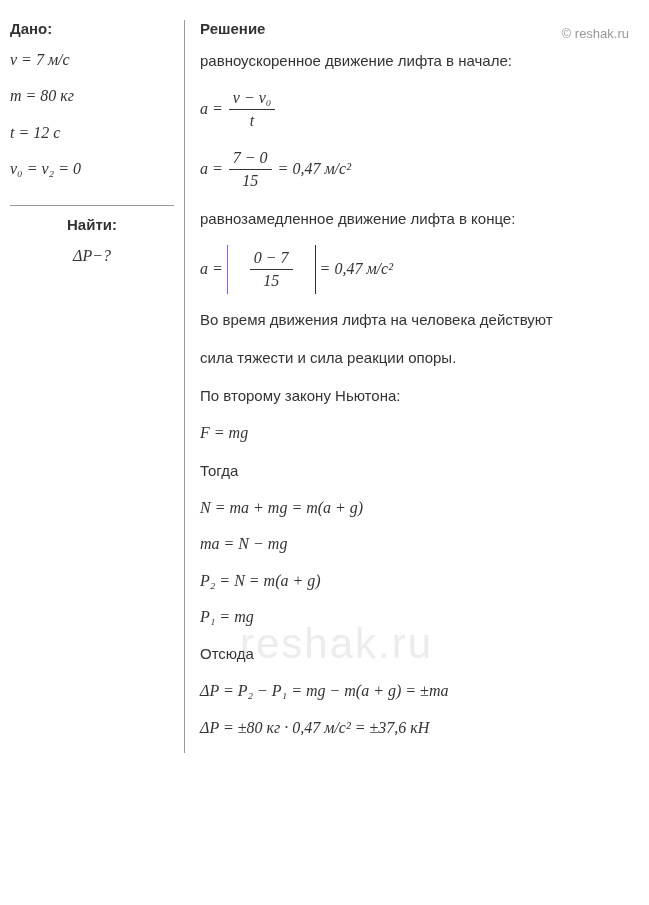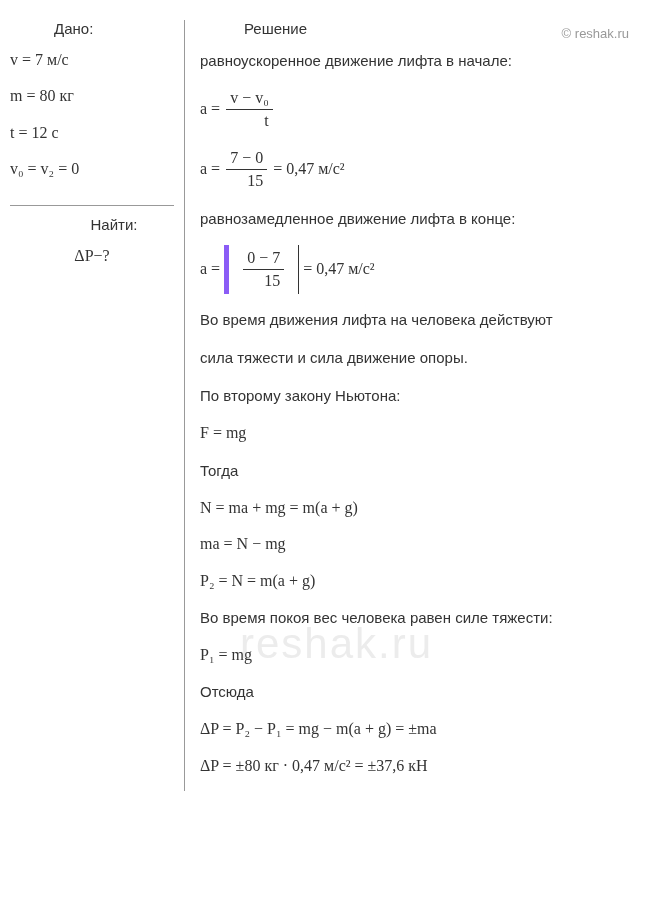--- a/index.html
+++ b/index.html
@@ -38,62 +38,62 @@
       flex-shrink: 0;
       padding-right: 10px;
       border-right: 1px solid #999;
     }
     .right-col {
       flex: 1;
       padding-left: 15px;
     }
     .section-title {
       margin-bottom: 12px;
-      font-weight: normal;
-      margin-left: 44px;
+      font-weight: bold;
     }
     .given-block {
       padding-bottom: 10px;
     }
     .find-block {
       border-top: 1px solid #999;
       padding-top: 10px;
       text-align: center;
     }
     .math-line {
       margin-bottom: 14px;
       line-height: 1.4;
       font-family: 'Cambria Math', 'Times New Roman', serif;
+      font-style: italic;
       font-size: 16px;
     }
     .text-line {
       margin-bottom: 14px;
       line-height: 1.6;
       font-family: 'Segoe UI', Arial, sans-serif;
     }
     .frac {
       display: inline-block;
       vertical-align: middle;
-      text-align: right;
+      text-align: center;
       margin: 0 2px;
     }
     .frac .num {
       display: block;
       border-bottom: 1px solid #333;
       padding: 0 4px;
     }
     .frac .den {
       display: block;
       padding: 0 4px;
     }
     .abs {
       display: inline-block;
-      border-left: 5px solid #8b5cf6;
+      border-left: 1px solid #8b5cf6;
       border-right: 1px solid #333;
-      padding: 2px 12px;
+      padding: 2px 20px;
       vertical-align: middle;
     }
   </style>
 </head>
 <body>
 
 <div class="watermark-top">© reshak.ru</div>
 <div class="watermark-center">reshak.ru</div>
 
 <div class="container">
@@ -139,26 +139,25 @@
       <span class="abs">
         <span class="frac">
           <span class="num">0 − 7</span>
           <span class="den">15</span>
         </span>
       </span>
       <span>= 0,47 м/с²</span>
     </div>
 
     <div class="text-line">Во время движения лифта на человека действуют</div>
-    <div class="text-line">сила тяжести и сила движение опоры.</div>
+    <div class="text-line">сила тяжести и сила реакции опоры.</div>
     <div class="text-line">По второму закону Ньютона:</div>
     <div class="math-line">F = mg</div>
     <div class="text-line">Тогда</div>
     <div class="math-line">N = ma + mg = m(a + g)</div>
     <div class="math-line">ma = N − mg</div>
     <div class="math-line">P₂ = N = m(a + g)</div>
-    <div class="text-line">Во время покоя вес человека равен силе тяжести:</div>
     <div class="math-line">P₁ = mg</div>
     <div class="text-line">Отсюда</div>
     <div class="math-line">ΔP = P₂ − P₁ = mg − m(a + g) = ±ma</div>
     <div class="math-line">ΔP = ±80 кг · 0,47 м/с² = ±37,6 кН</div>
   </div>
 </div>
 
 </body></html>

